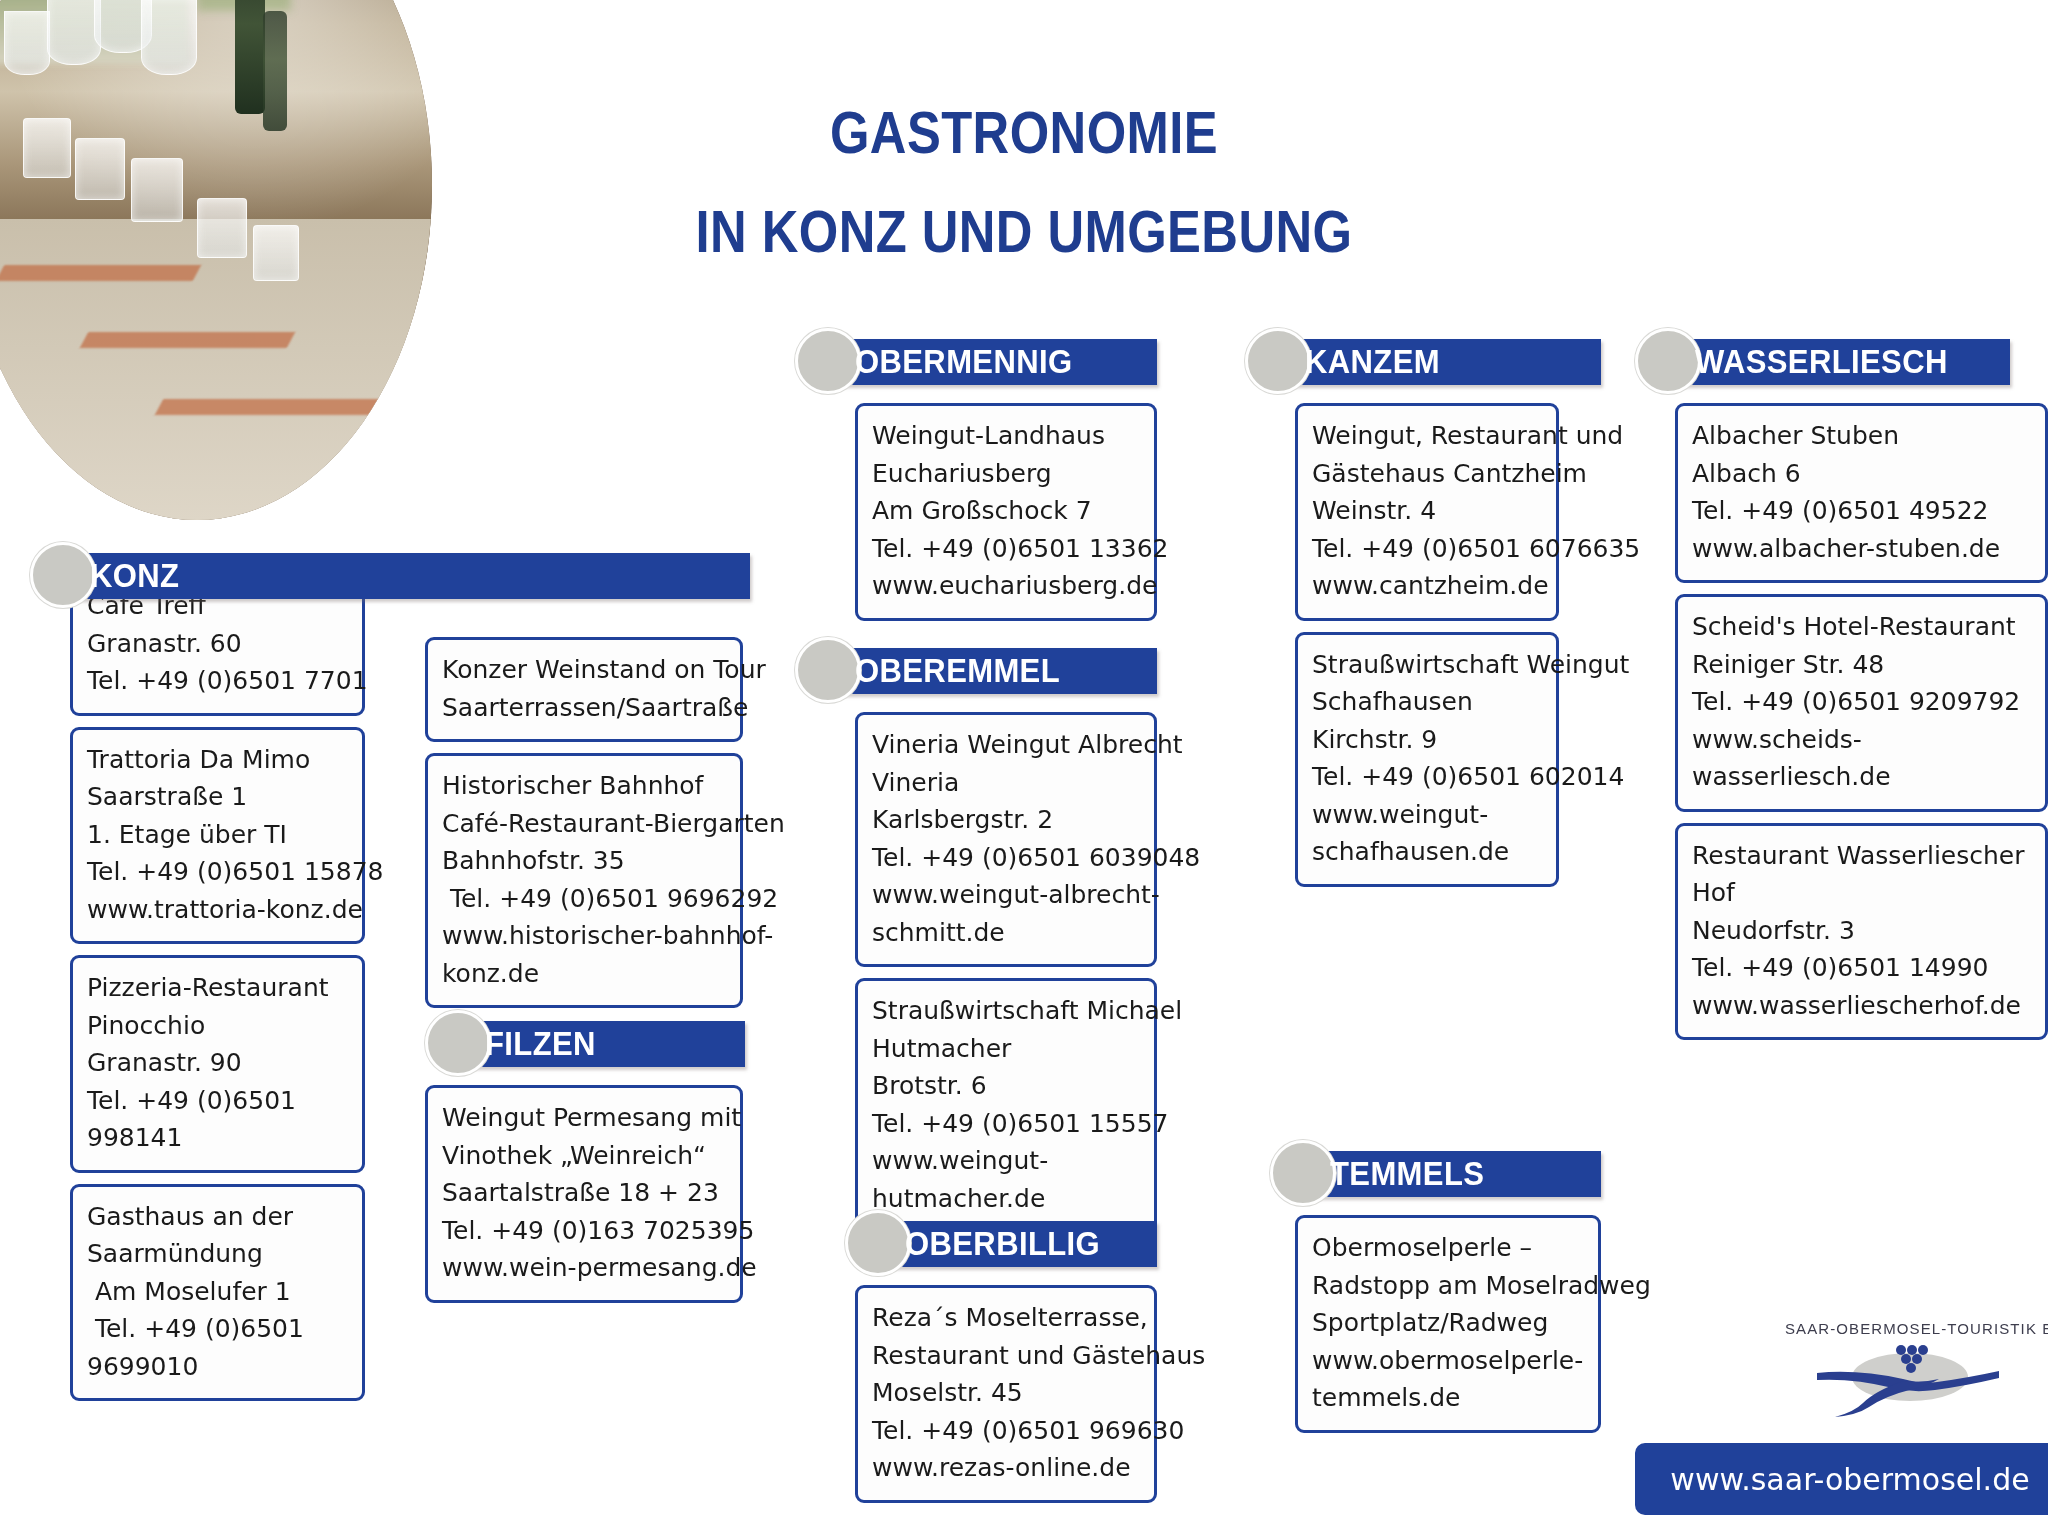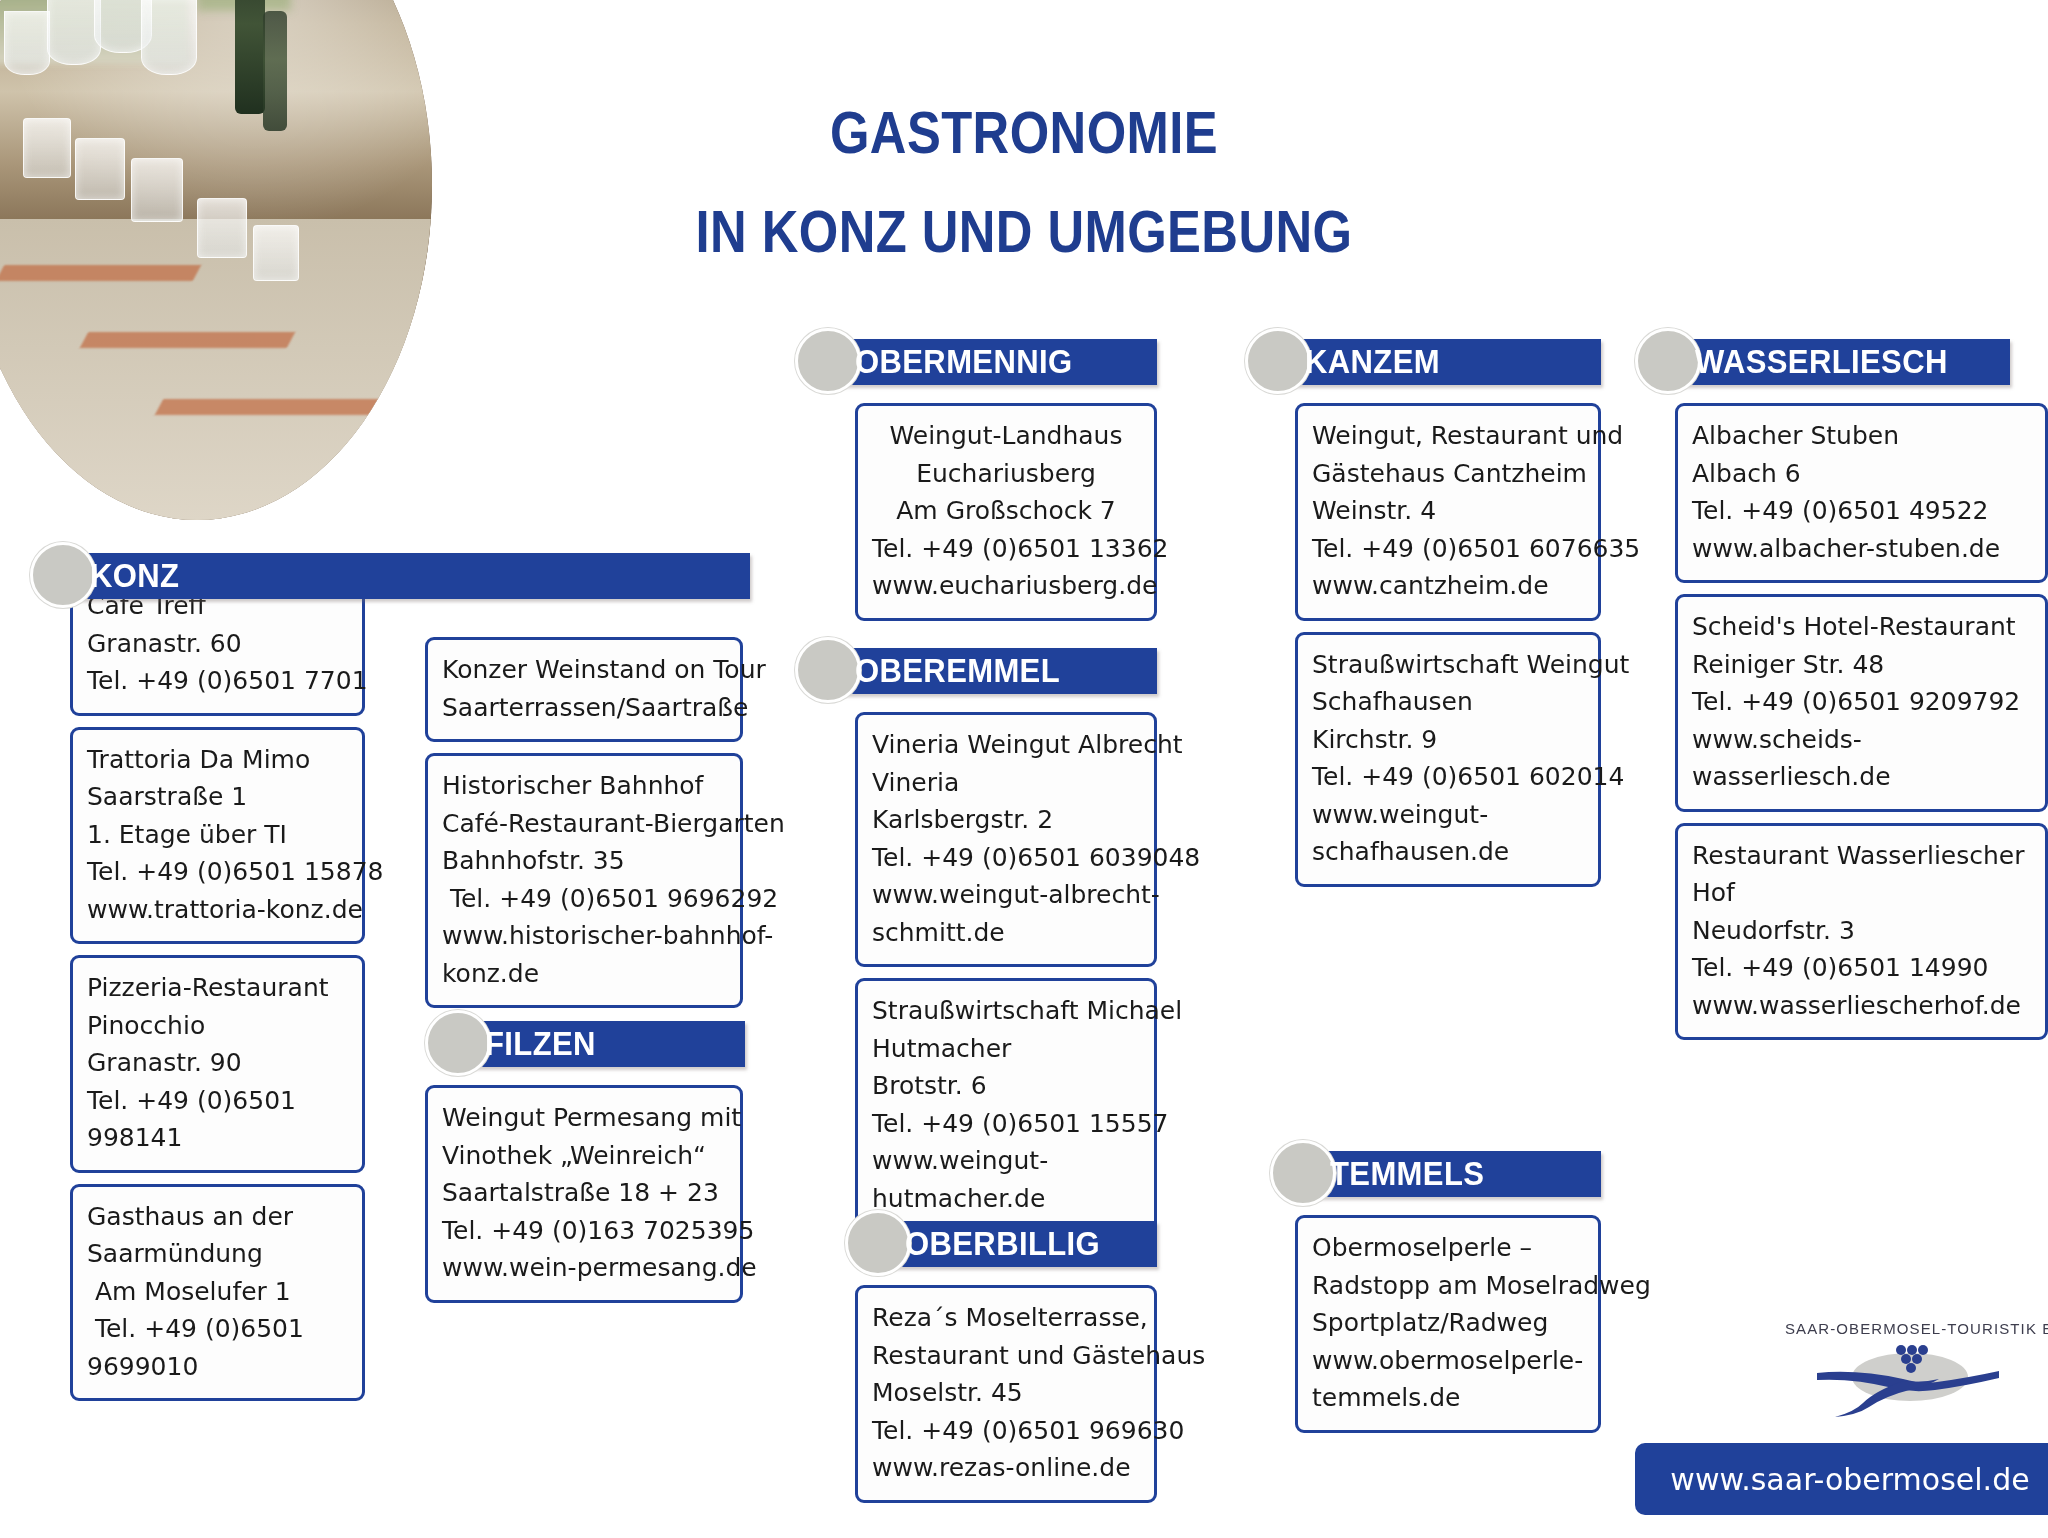--- a/index.html
+++ b/index.html
@@ -91,22 +91,22 @@
     font-size:25px;
     line-height:1.50;
     font-family:"DejaVu Sans", sans-serif;
   }
   .box .ln{display:block;white-space:pre;}
 
   
   .colwrap{position:absolute;}
   #col-konz{left:70px;top:573px;width:295px;}
   #col-konz2{left:425px;top:637px;width:318px;}
-  #col-om{left:855px;top:403px;width:302px;text-align:center;}
-  #col-kanzem{left:1295px;top:403px;width:306px;}
+  #col-om{left:855px;top:403px;width:302px;}
+  #col-kanzem{left:1295px;top:403px;width:264px;}
   #col-wass{left:1675px;top:403px;width:373px;}
 
   #head-konz{position:absolute;left:30px;top:553px;width:720px;}
   #head-filzen{position:absolute;left:425px;top:1021px;width:320px;}
   #head-om{position:absolute;left:795px;top:339px;width:362px;}
   #head-oe{position:absolute;left:795px;top:648px;width:362px;}
   #head-ob{position:absolute;left:845px;top:1221px;width:312px;}
   #head-kanzem{position:absolute;left:1245px;top:339px;width:356px;}
   #head-temmels{position:absolute;left:1270px;top:1151px;width:331px;}
   #head-wass{position:absolute;left:1635px;top:339px;width:375px;}

